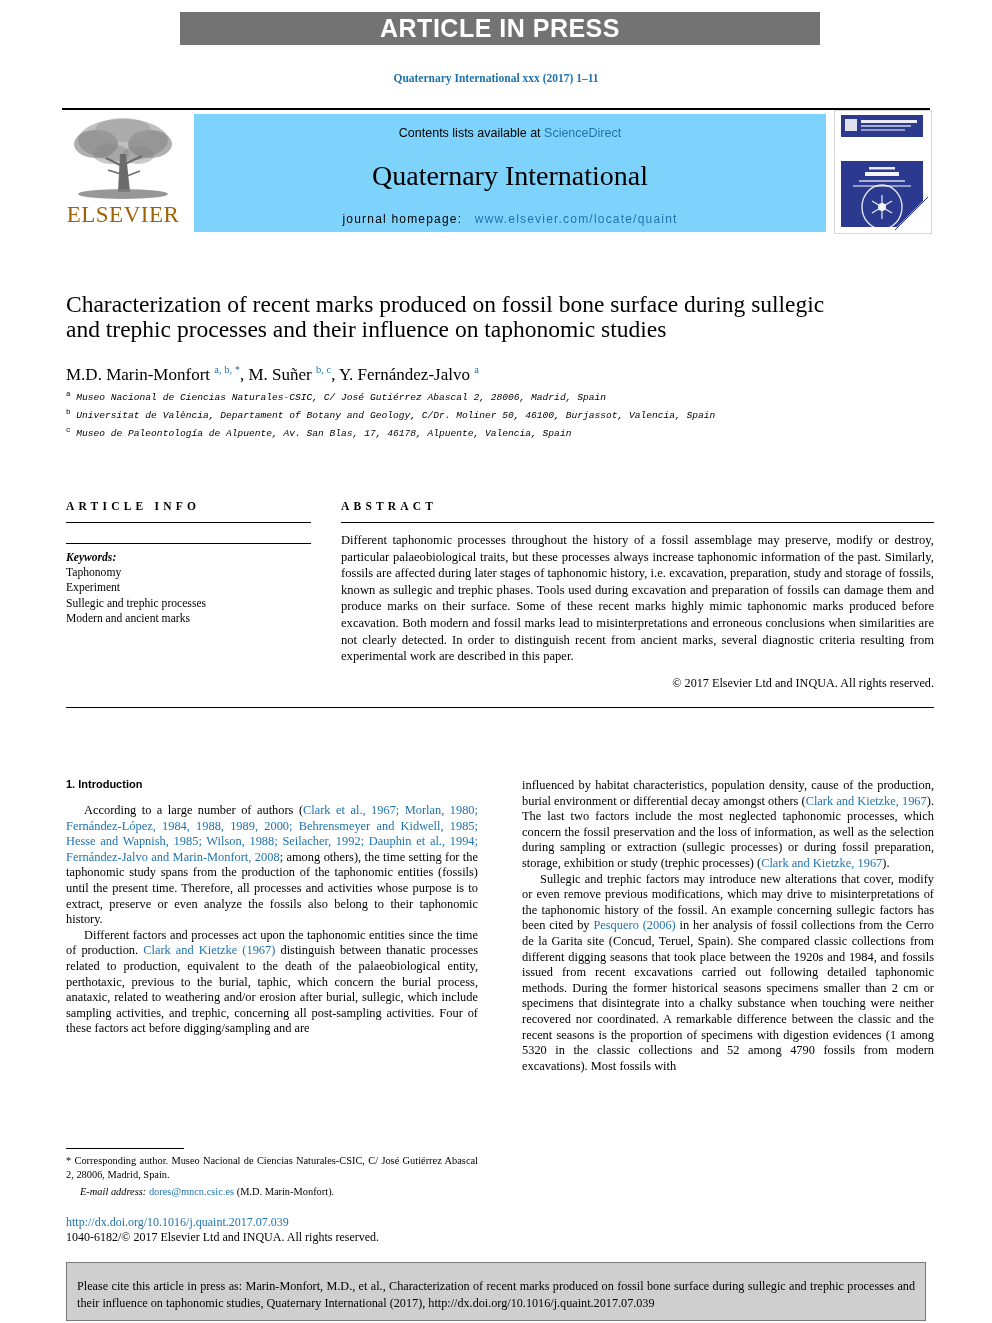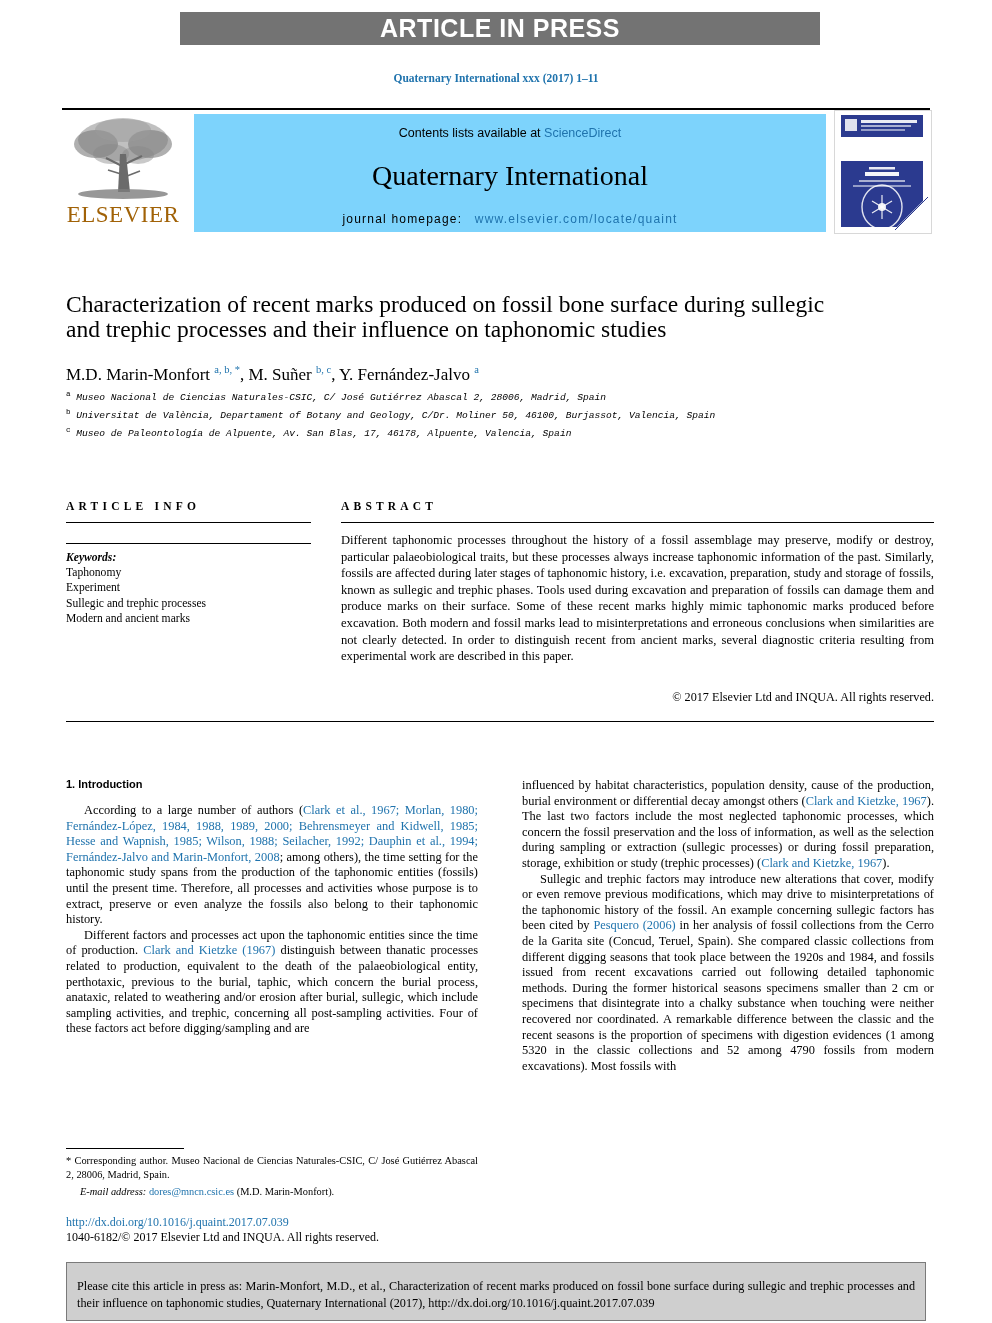--- a/index.html
+++ b/index.html
@@ -198,21 +198,21 @@
   .keywords .lbl { font-style: italic; font-weight: bold; }
 
   .abstract-body {
     padding-top: 9px;
     font-family: "Liberation Serif", serif;
     font-size: 12.6px;
     line-height: 16.6px;
     text-align: justify;
   }
   .copyright {
-    margin-top: 25px;
+    margin-top: 11px;
     text-align: right;
     font-family: "Liberation Serif", serif;
     font-size: 12.2px;
   }
   .ia-bottom-rule {
     margin-top: 16px;
     border-top: 1.4px solid #000;
   }
 
   

